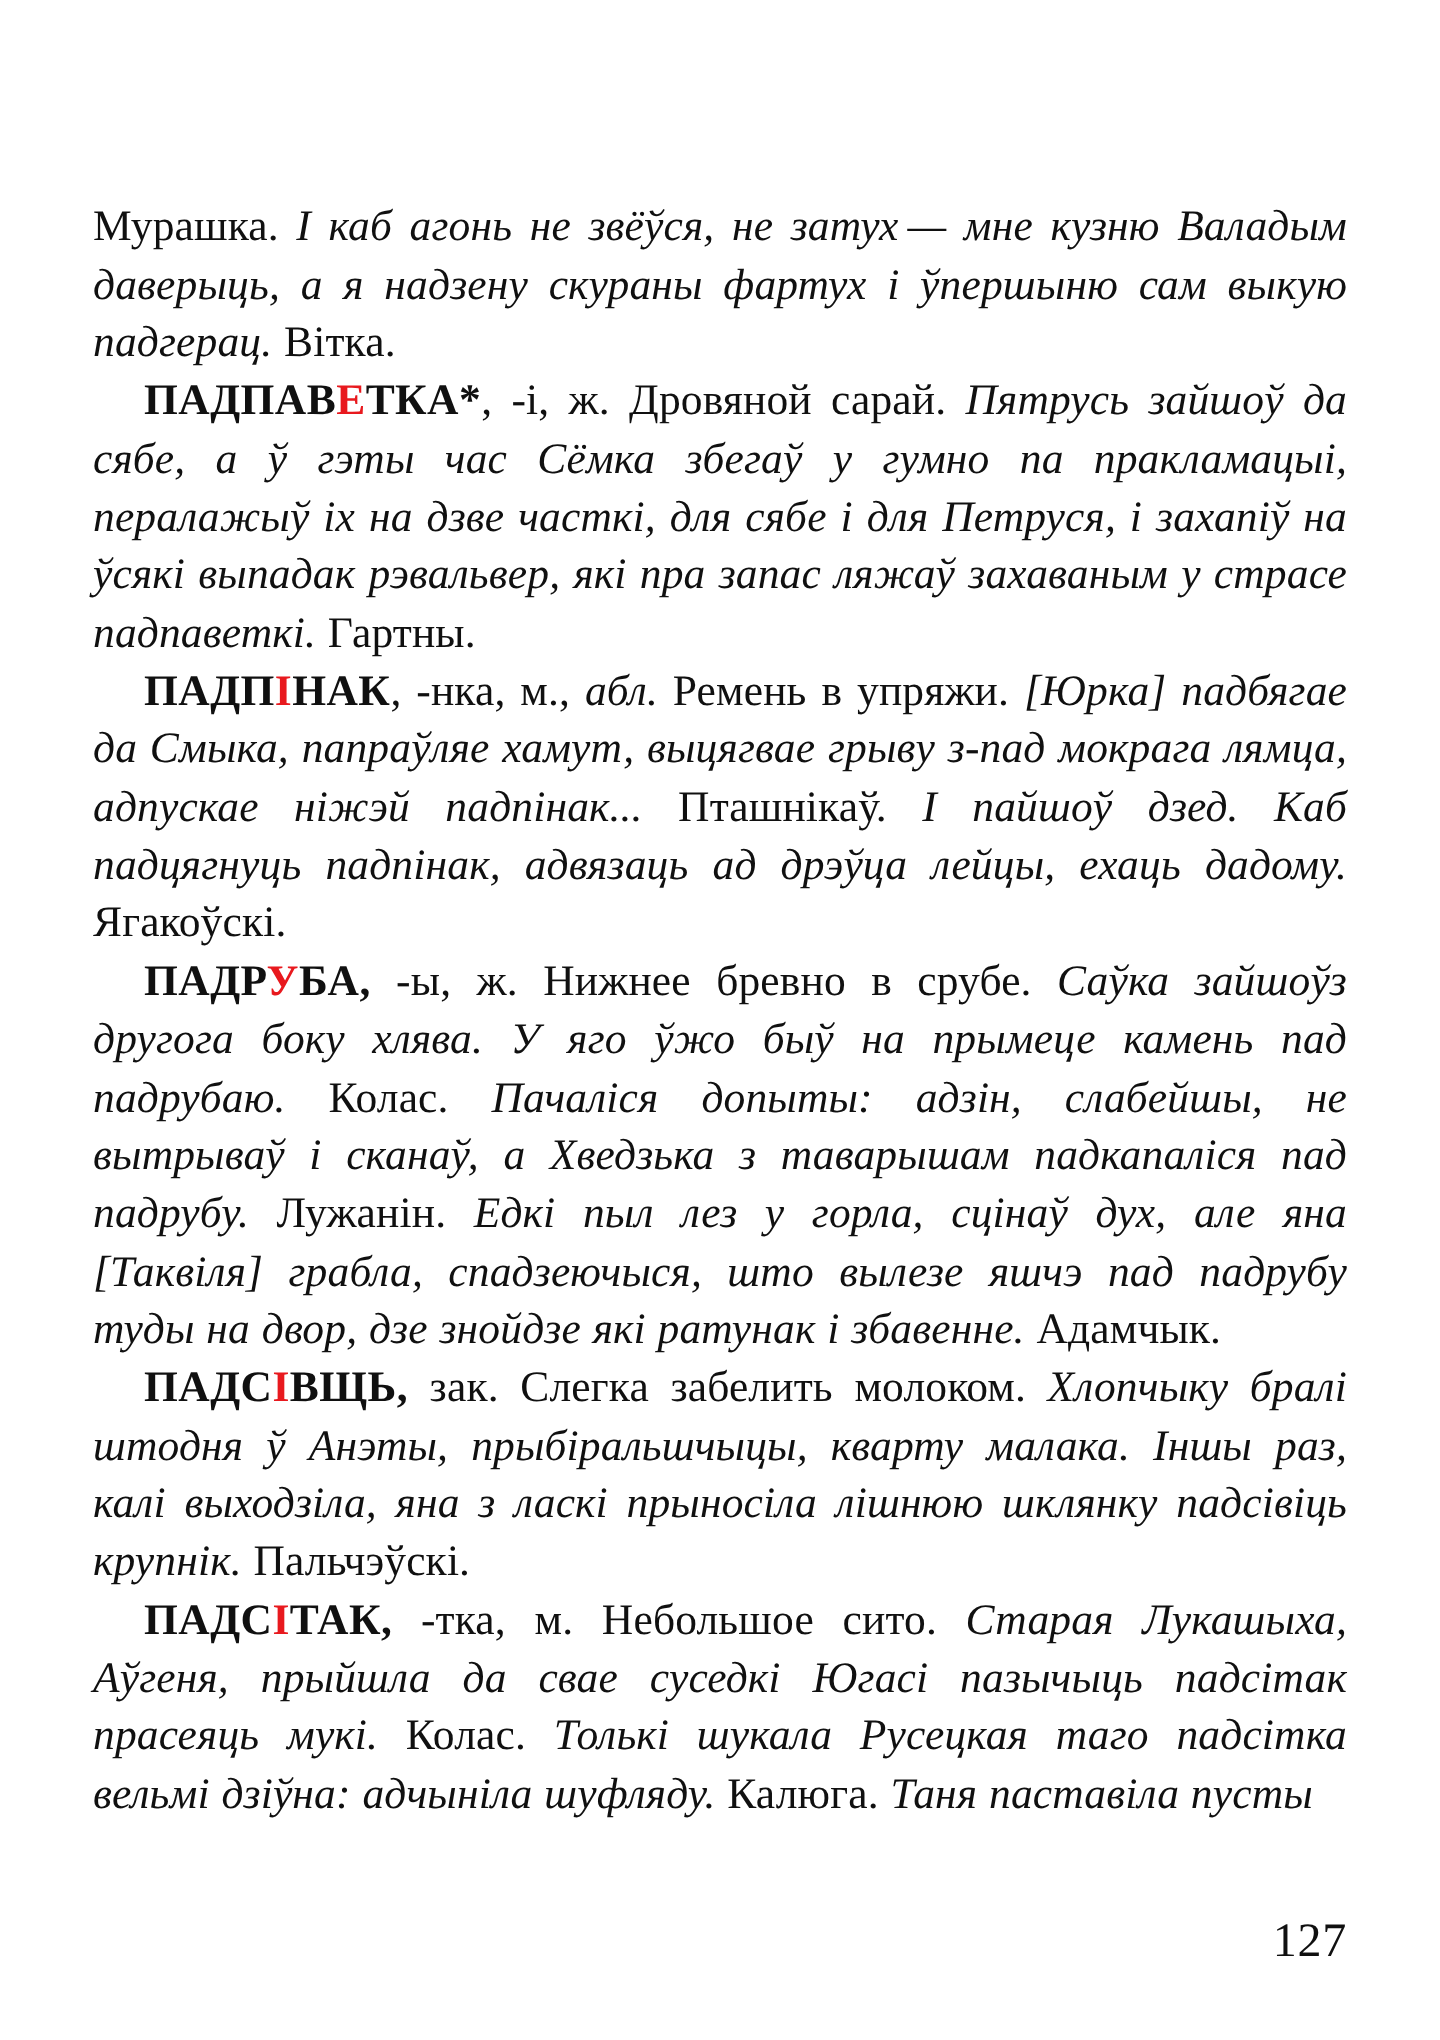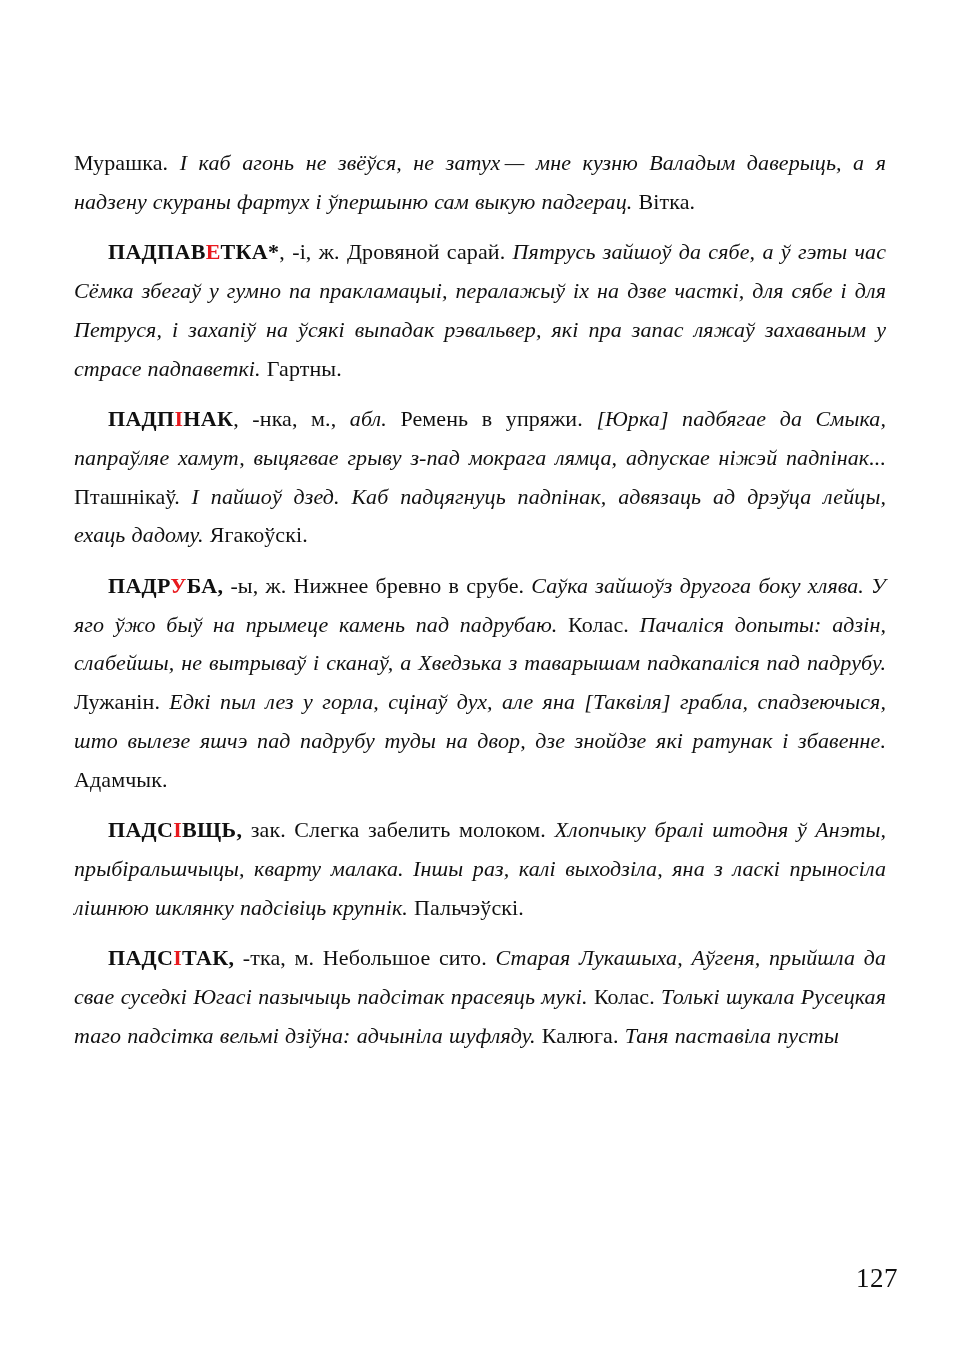--- a/index.html
+++ b/index.html
@@ -23,22 +23,22 @@
   }
 
   .textblock {
     position: absolute;
     left: 62px;
     top: 132px;
     width: 836px;
   }
 
   .para {
-    margin: 12px;
-    font-size: 22px;
+    margin: 0;
+    font-size: 29px;
     line-height: 38.7px;
     text-align: justify;
     text-justify: inter-word;
     letter-spacing: 0.1px;
     word-spacing: 0.5px;
   }
 
   .para.indent {
     text-indent: 34px;
   }
@@ -64,22 +64,22 @@
   
   .stress {
     color: #E8191E;
     font-weight: bold;
     font-style: normal;
   }
 
   .pagenum {
     position: absolute;
     right: 62px;
-    bottom: 66px;
-    font-size: 27px;
+    bottom: 48px;
+    font-size: 32px;
     font-style: normal;
     color: #101010;
     letter-spacing: 0.5px;
   }
 </style>
 </head>
 <body>
 
 <div class="page">
 

